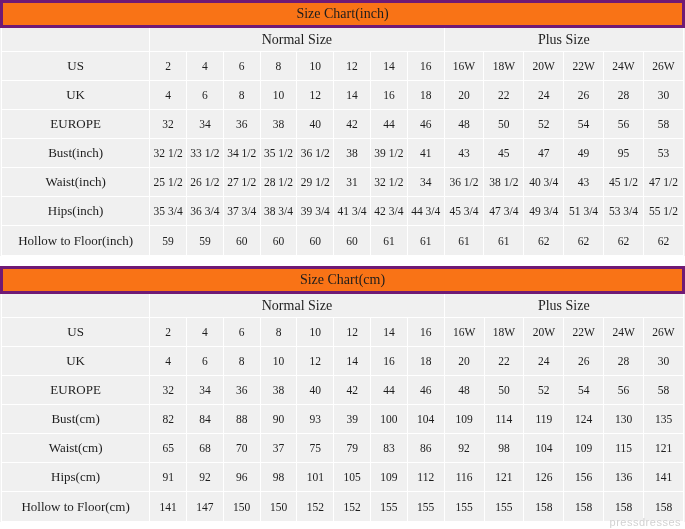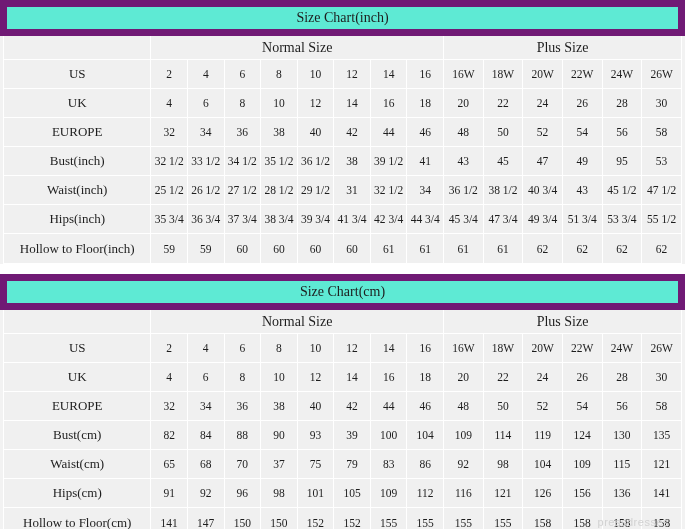--- a/index.html
+++ b/index.html
@@ -38,22 +38,22 @@
     text-align: center;
     vertical-align: middle;
     font-family: "Liberation Serif", serif;
     color: #1d1d1d;
     padding: 0;
   }
   
   tr.title-row td {
     height: 22px;
     font-size: 14px;
-    background: #5eead4;
-    border: 7px solid #701a75;
+    background: #f97316;
+    border: 3px solid #701a75;
   }
   
   tr.group-row td {
     height: 23px;
     font-size: 14px;
   }
   tr.group-row td.blank-cell {
     background: #f0f0f0;
   }
   
@@ -72,21 +72,21 @@
     height: 29px;
     text-align: center;
   }
   .spacer {
     height: 10px;
     background: #ffffff;
     width: 685px;
   }
   .watermark {
     position: absolute;
-    right: 16px;
+    right: 4px;
     bottom: 1px;
     font-size: 11px;
     color: #d2d2d2;
     font-family: "Liberation Sans", sans-serif;
     letter-spacing: 0.5px;
     pointer-events: none;
   }
 </style>
 </head>
 <body>

